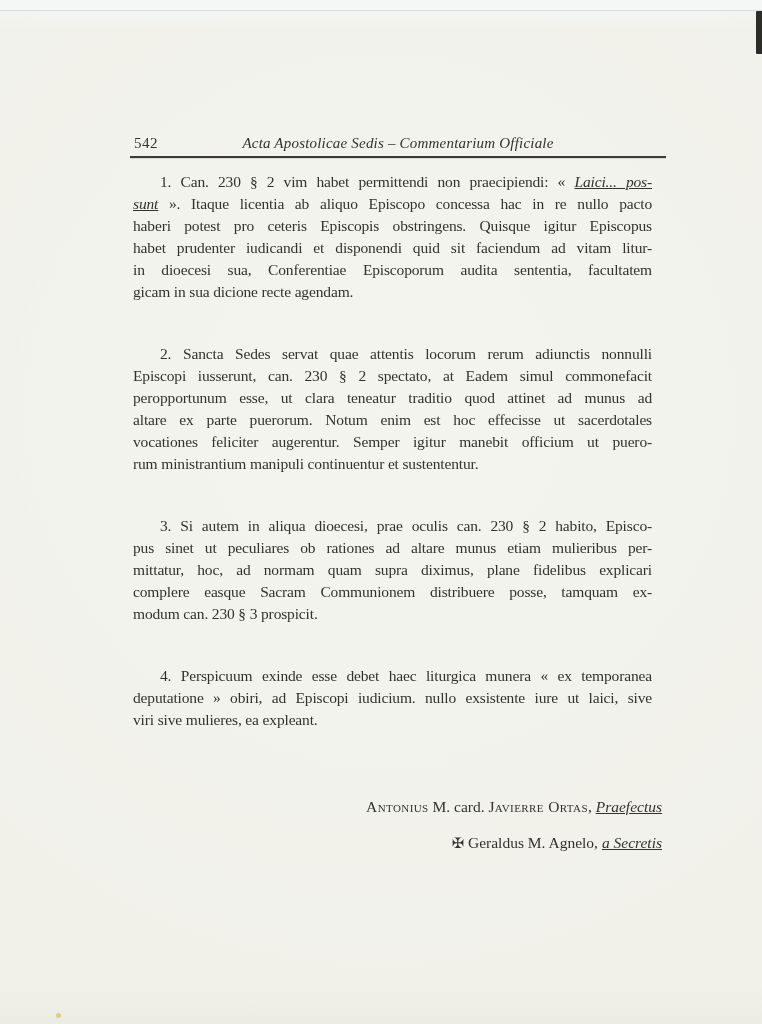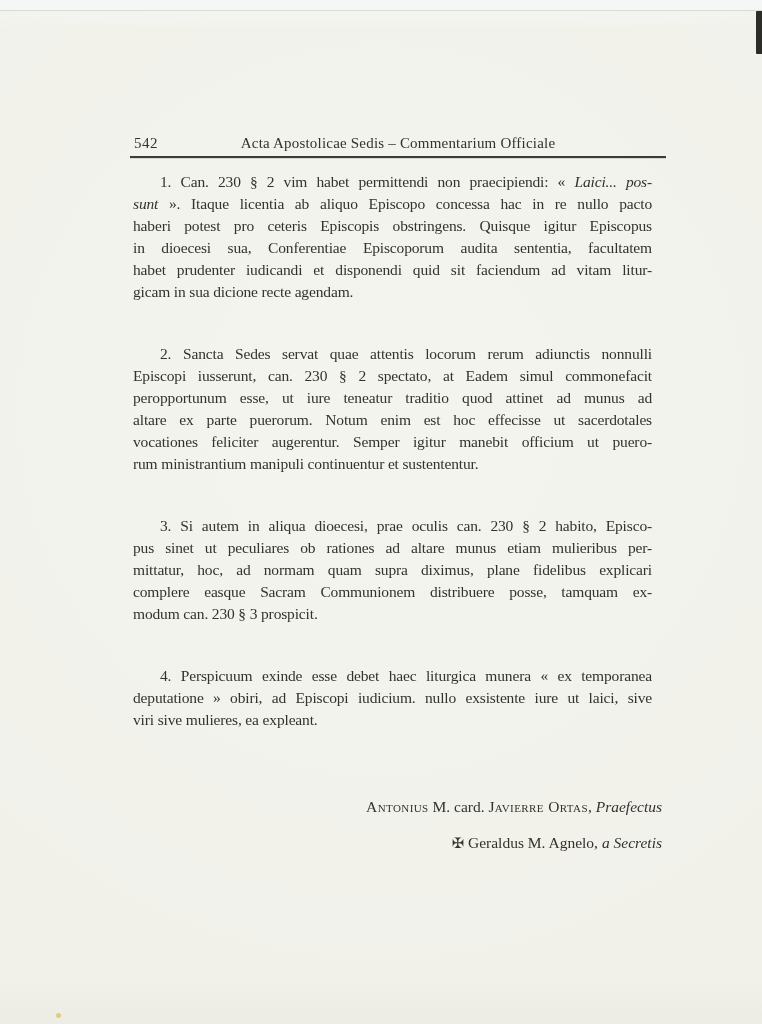--- a/index.html
+++ b/index.html
@@ -56,20 +56,21 @@
   }
   .page-num {
     position: absolute;
     left: 4px;
     top: 0;
     letter-spacing: 0.5px;
   }
   .header-title {
     display: block;
     text-align: center;
+    font-style: italic;
     letter-spacing: 0.2px;
   }
   .header-rule {
     position: absolute;
     top: 156px;
     left: 130px;
     width: 536px;
     height: 2px;
     background: var(--rule, #3c3b36);
     box-shadow: 0 1px 0 rgba(60,59,54,0.15);
@@ -85,21 +86,21 @@
   }
   .para + .para { margin-top: 40px; }
   .line { width: 100%; }
   .line.just {
     text-align: justify;
     text-align-last: justify;
     text-justify: inter-word;
   }
   .line.first { text-indent: 27px; }
   .s-n { font-style: normal; }
-  .s-i { font-style: italic; }
+  .s-i { font-style: italic; text-decoration: underline; }
   .s-sc { font-variant: small-caps; letter-spacing: 0.4px; }
   .s-cross { font-family: "DejaVu Sans", sans-serif; font-size: 14.5px; }
   .signatures {
     position: absolute;
     top: 796px;
     left: 133px;
     right: 100px;
     text-align: right;
     font-size: 15.5px;
     line-height: 22px;
@@ -118,28 +119,28 @@
     <span class="header-title">Acta Apostolicae Sedis – Commentarium Officiale</span>
     <span class="page-num">542</span>
   </header>
   <div class="header-rule"></div>
 
   <main class="body-text">
       <div class="para">
         <div class="line first just"><span class="s-n">1. Can. 230 § 2 vim habet permittendi non praecipiendi: « </span><span class="s-i">Laici... pos-</span></div>
         <div class="line just"><span class="s-i">sunt</span><span class="s-n"> ». Itaque licentia ab aliquo Episcopo concessa hac in re nullo pacto</span></div>
         <div class="line just"><span class="s-n">haberi potest pro ceteris Episcopis obstringens. Quisque igitur Episcopus</span></div>
+        <div class="line just"><span class="s-n">habet prudenter iudicandi et disponendi quid sit faciendum ad vitam litur-</span></div>
         <div class="line just"><span class="s-n">in dioecesi sua, Conferentiae Episcoporum audita sententia, facultatem</span></div>
-        <div class="line just"><span class="s-n">habet prudenter iudicandi et disponendi quid sit faciendum ad vitam litur-</span></div>
         <div class="line"><span class="s-n">gicam in sua dicione recte agendam.</span></div>
       </div>
       <div class="para">
         <div class="line first just"><span class="s-n">2. Sancta Sedes servat quae attentis locorum rerum adiunctis nonnulli</span></div>
         <div class="line just"><span class="s-n">Episcopi iusserunt, can. 230 § 2 spectato, at Eadem simul commonefacit</span></div>
-        <div class="line just"><span class="s-n">peropportunum esse, ut iure teneatur traditio quod attinet ad munus ad</span></div>
+        <div class="line just"><span class="s-n">peropportunum esse, ut clara teneatur traditio quod attinet ad munus ad</span></div>
         <div class="line just"><span class="s-n">altare ex parte puerorum. Notum enim est hoc effecisse ut sacerdotales</span></div>
         <div class="line just"><span class="s-n">vocationes feliciter augerentur. Semper igitur manebit officium ut puero-</span></div>
         <div class="line"><span class="s-n">rum ministrantium manipuli continuentur et sustententur.</span></div>
       </div>
       <div class="para">
         <div class="line first just"><span class="s-n">3. Si autem in aliqua dioecesi, prae oculis can. 230 § 2 habito, Episco-</span></div>
         <div class="line just"><span class="s-n">pus sinet ut peculiares ob rationes ad altare munus etiam mulieribus per-</span></div>
         <div class="line just"><span class="s-n">mittatur, hoc, ad normam quam supra diximus, plane fidelibus explicari</span></div>
         <div class="line just"><span class="s-n">complere easque Sacram Communionem distribuere posse, tamquam ex-</span></div>
         <div class="line"><span class="s-n">modum can. 230 § 3 prospicit.</span></div>

